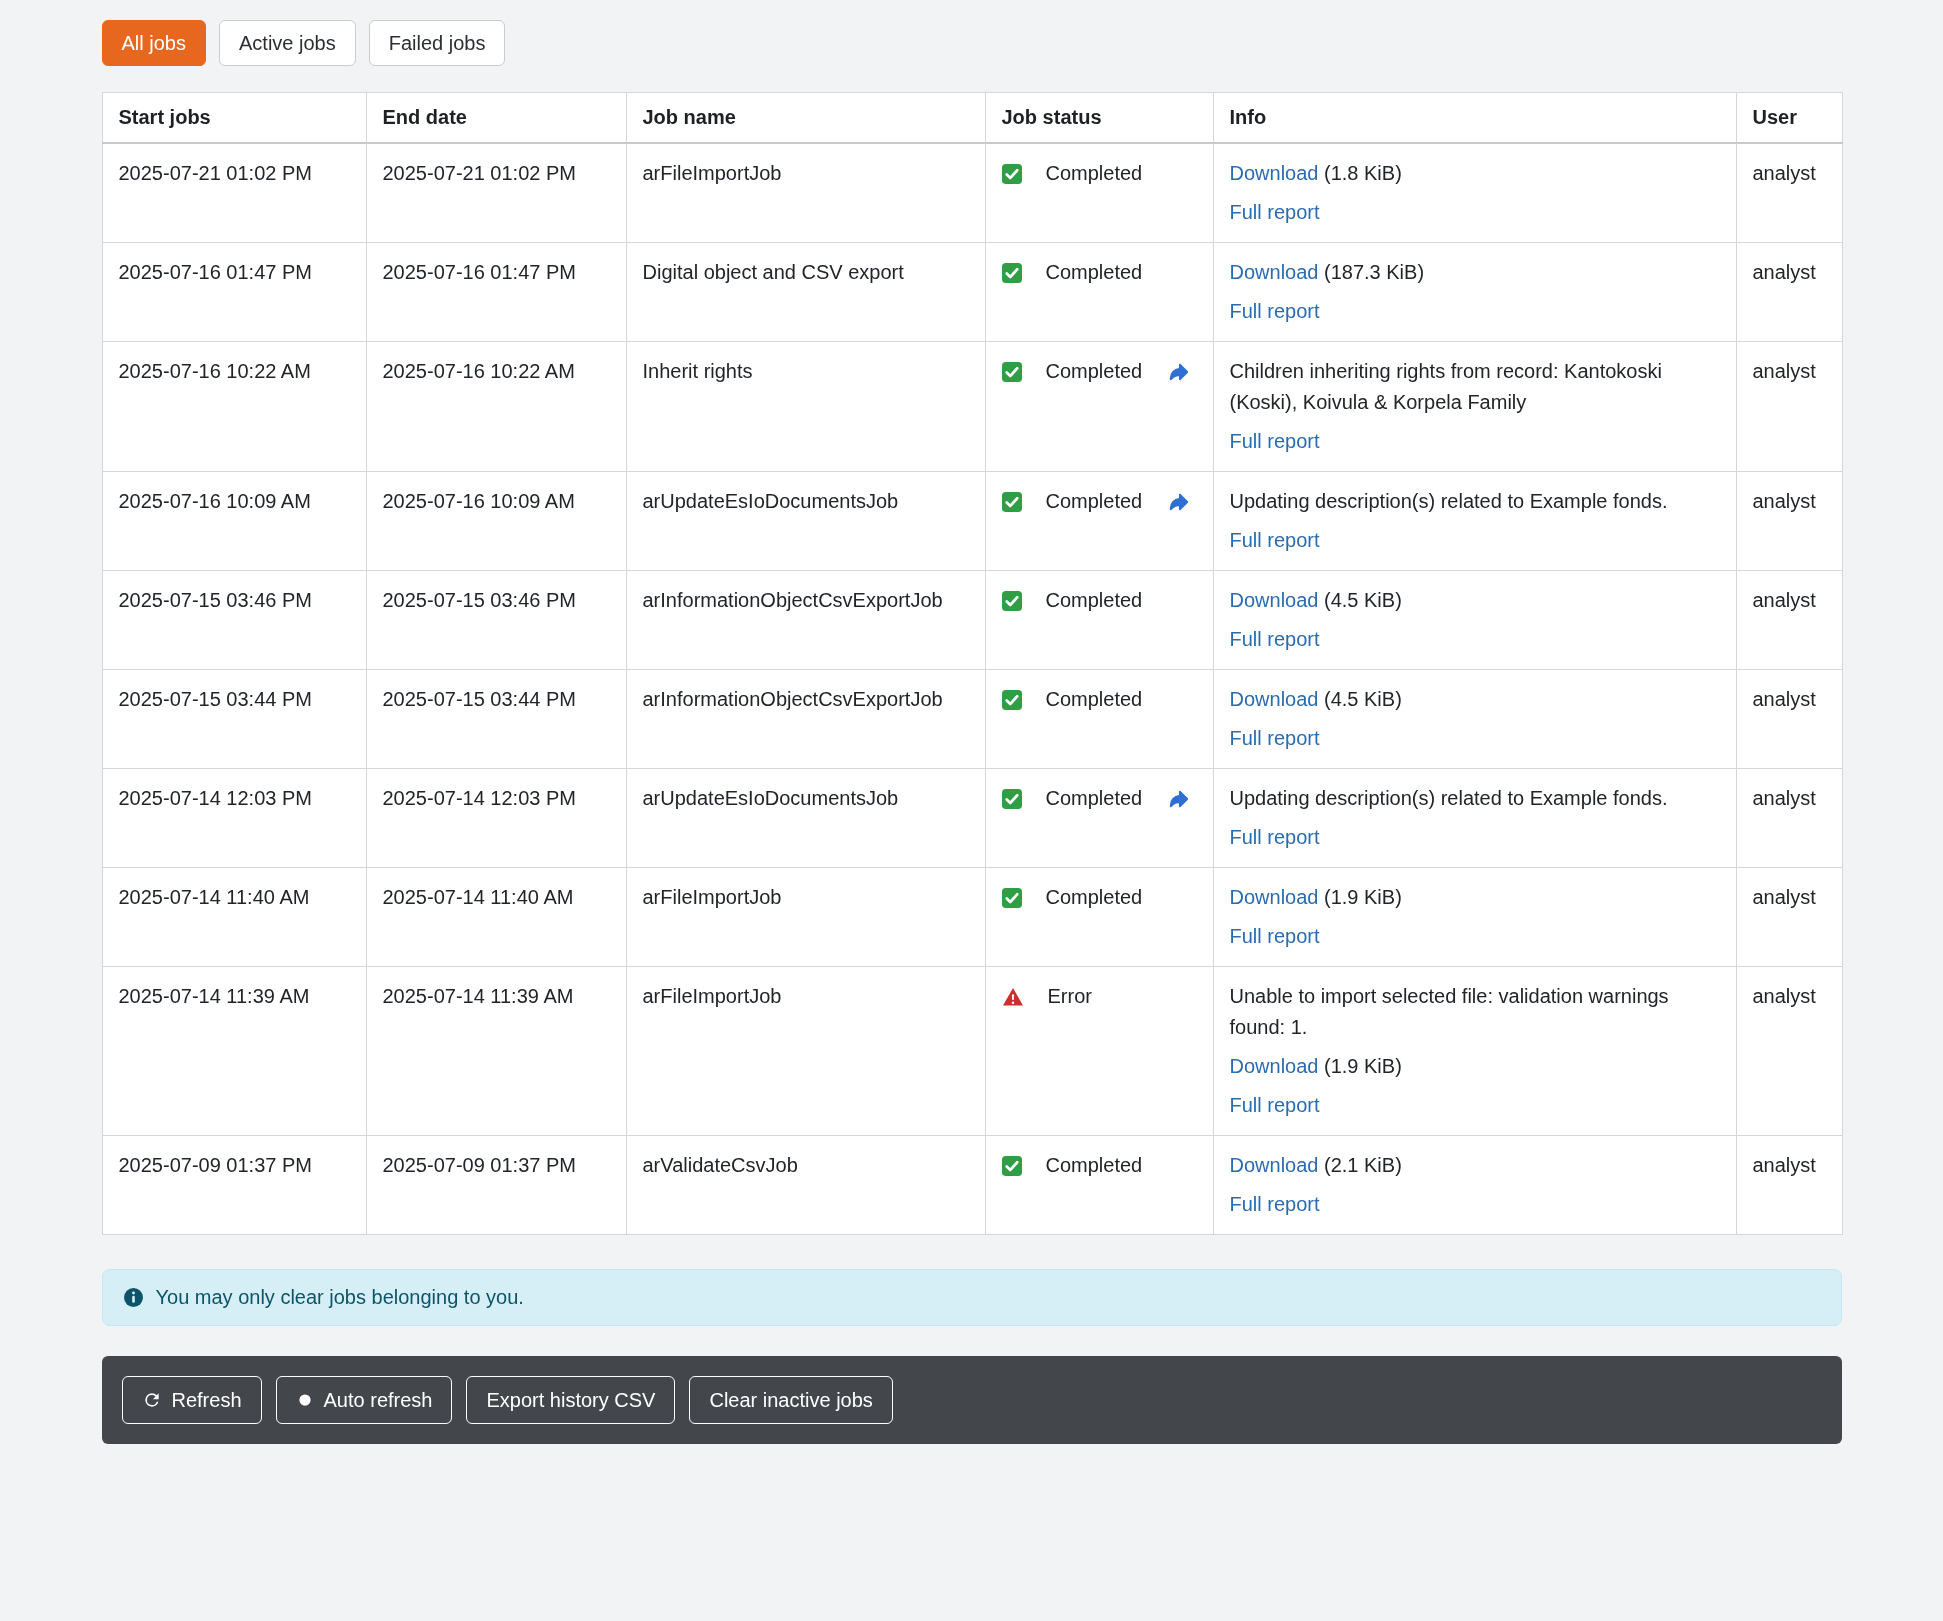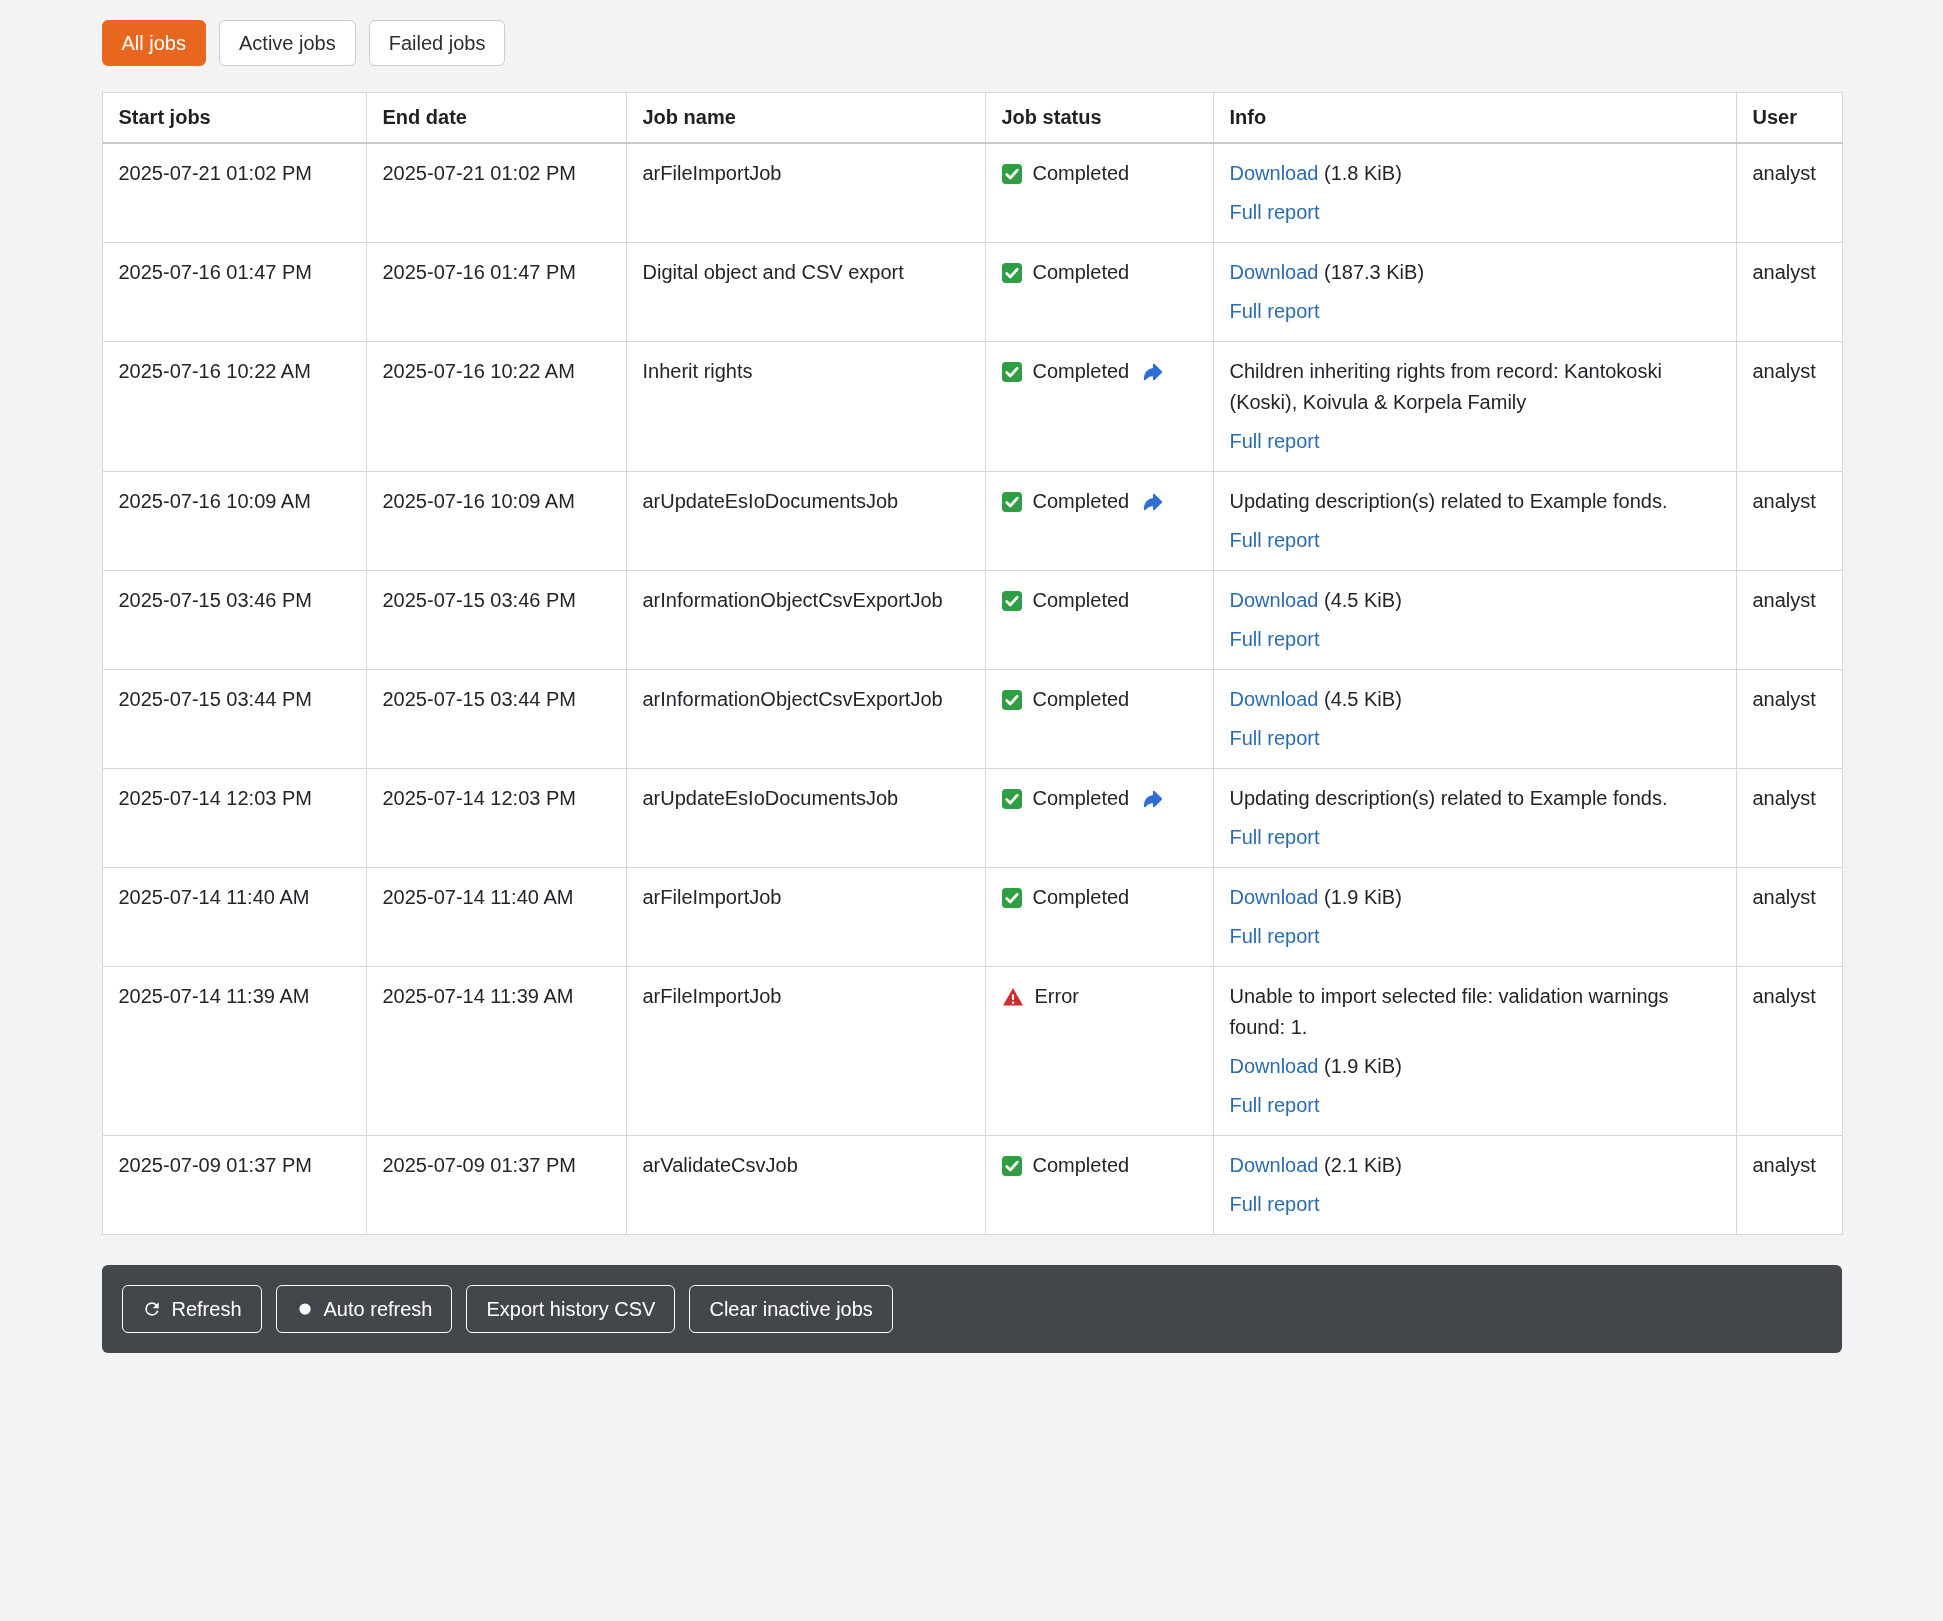--- a/index.html
+++ b/index.html
@@ -28,21 +28,21 @@
   }
   .jobs-table th, .jobs-table td {
     border: 1px solid #d7d7d7; padding: 14px 16px;
     text-align: left; vertical-align: top;
   }
   .jobs-table th { font-weight: 700; color: #1e2124; border-bottom: 2px solid #c9c9c9; padding: 13px 16px; }
   .jobs-table td { line-height: 1.55; color: #212529; }
 
   a.link { color: #2b6cb0; text-decoration: none; cursor: pointer; }
 
-  .status-wrap { display: flex; align-items: center; gap: 11px; }
+  .status-wrap { display: flex; align-items: center; gap: 24px; }
   .status-wrap svg { display: block; flex: 0 0 auto; }
   .share-icon { margin-left: 2px; display: inline-flex; }
 
   .info-block { margin-bottom: 8px; }
   .info-block:last-child { margin-bottom: 0; }
   .download-size { color: #212529; }
 
   .results-summary { text-align: center; margin-top: 28px; font-size: 20px; color: #212529; }
 
   .pagination { display: flex; justify-content: center; margin-top: 16px; }
@@ -360,20 +360,30 @@
         <div class="info-block"><a class="link">Download</a><span class="download-size"> (2.1 KiB)</span></div>
         <div class="info-block"><a class="link">Full report</a></div>
       </td>
       <td>analyst</td>
     </tr>
       </tbody>
   </table>
 
 
 
+  <div class="alert-info">
+    <span>
+      <svg viewBox="0 0 16 16" width="21" height="21" aria-hidden="true">
+        <circle cx="8" cy="8" r="7.2" fill="#0d5468"></circle>
+        <circle cx="8" cy="4.6" r="1.1" fill="#d6eff7"></circle>
+        <rect x="7" y="6.6" width="2" height="5.4" rx="1" fill="#d6eff7"></rect>
+      </svg>
+    </span>
+    <span>You may only clear jobs belonging to you.</span>
+  </div>
 
   <div class="footer-bar">
     <button class="btn-footer">
       <span class="icon">
         <svg viewBox="0 0 24 24" width="20" height="20" fill="#ffffff" aria-hidden="true">
           <path d="M17.65 6.35A7.96 7.96 0 0 0 12 4a8 8 0 1 0 7.73 10h-2.08A6 6 0 1 1 12 6c1.66 0 3.14.69 4.22 1.78L13 11h7V4l-2.35 2.35z"></path>
         </svg>
       </span>
       <span>Refresh</span>
     </button>

